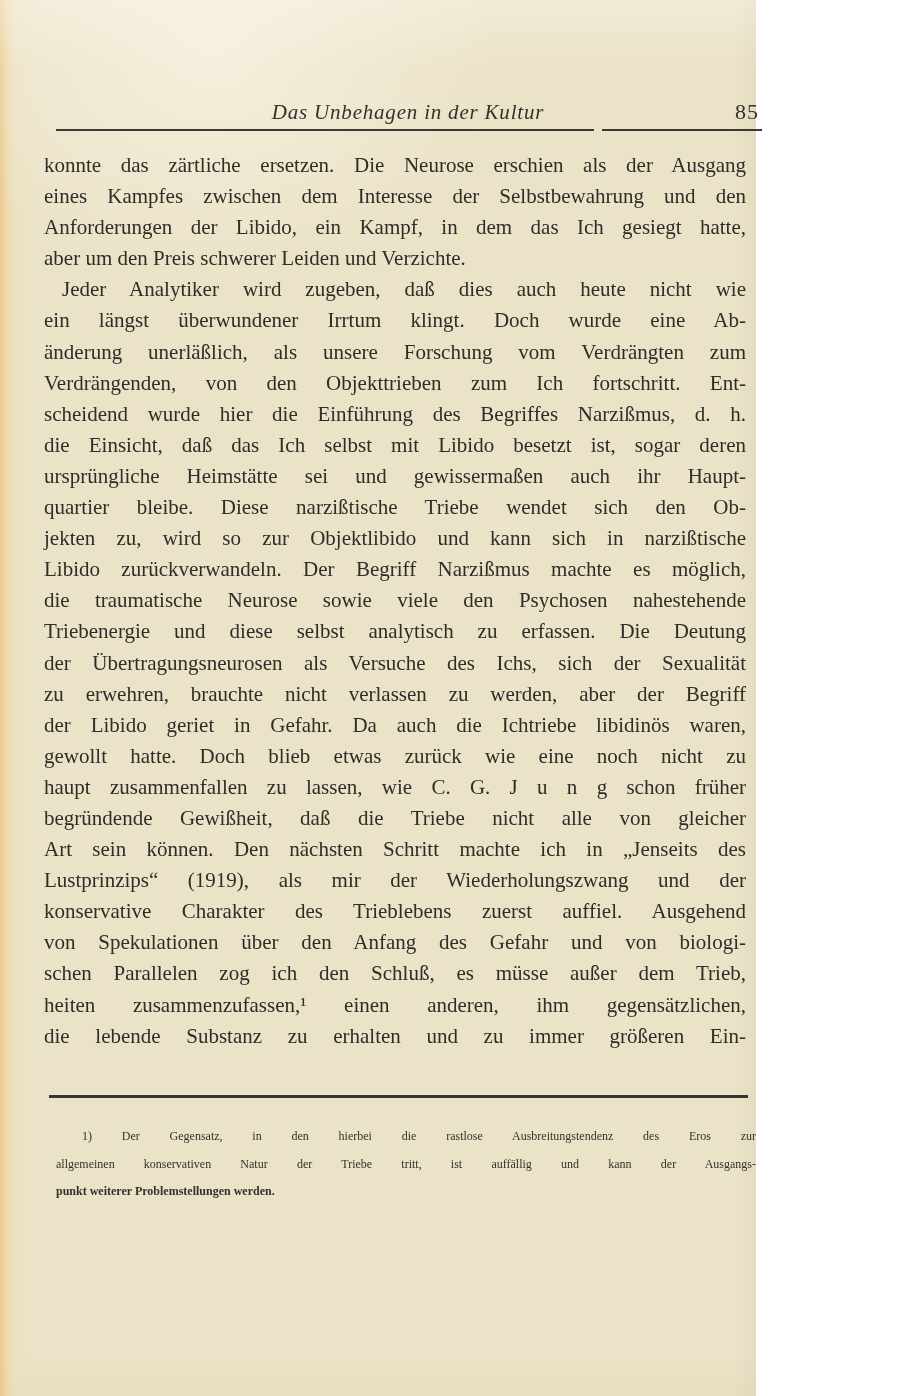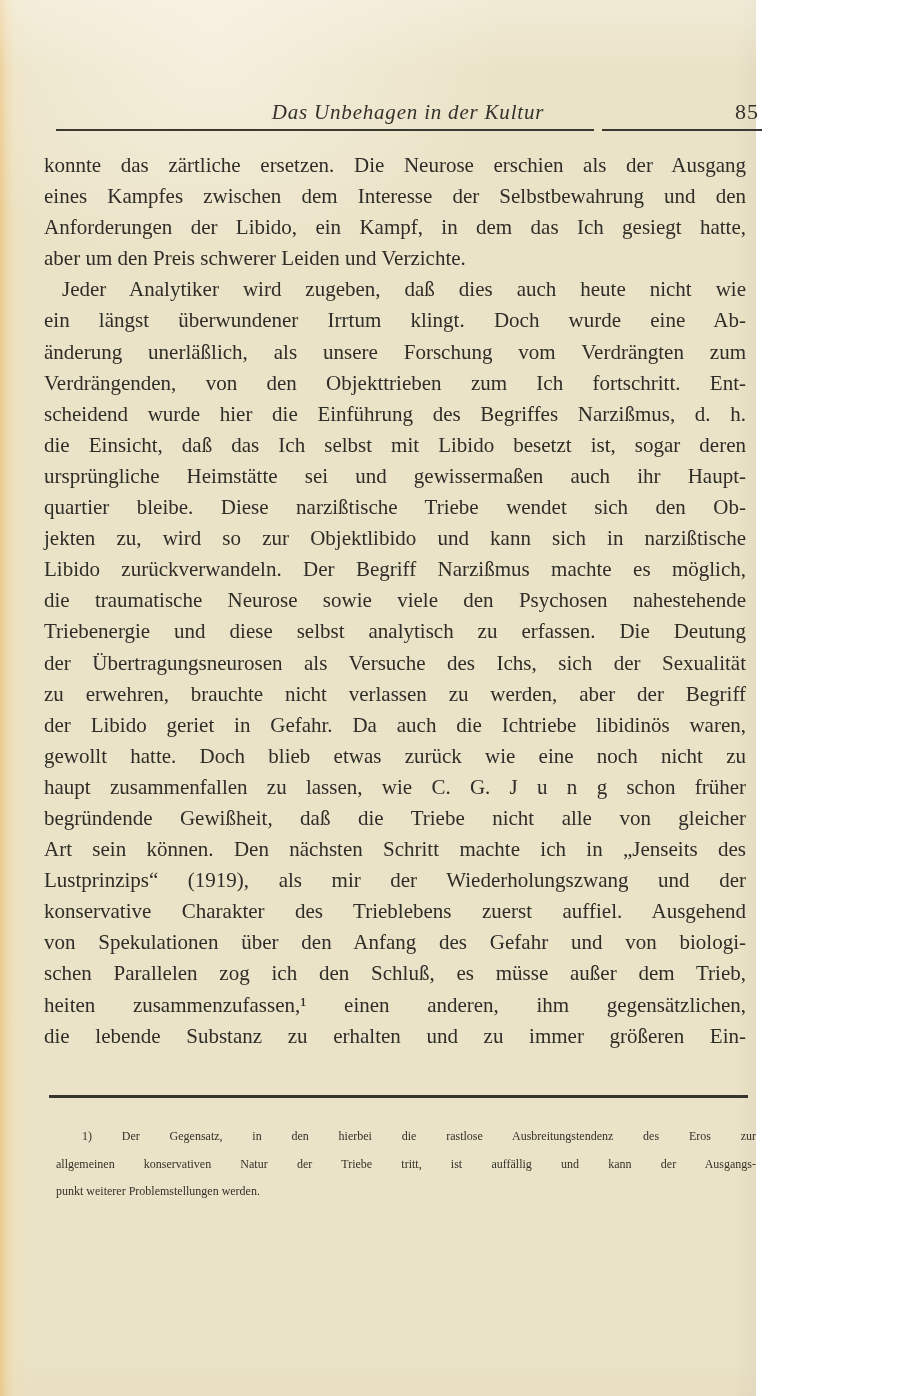--- a/index.html
+++ b/index.html
@@ -88,21 +88,21 @@
     width: 700px;
     font-size: 12px;
     line-height: 27.5px;
     color: #33312b;
     margin-top: 11px;
   }
   .fn-line {
     text-align: justify;
     text-align-last: justify;
   }
-  .fn-line.lastline { text-align-last: left; }
+  .fn-line.lastline { text-align-last: left; font-weight: bold; }
   .fn-line.indent { text-indent: 26px; }
 </style>
 </head>
 <body>
 
 <div class="page">
 
   <div class="header-row">
     <div class="header-title">Das Unbehagen in der Kultur</div>
     <div class="page-number">85</div>

